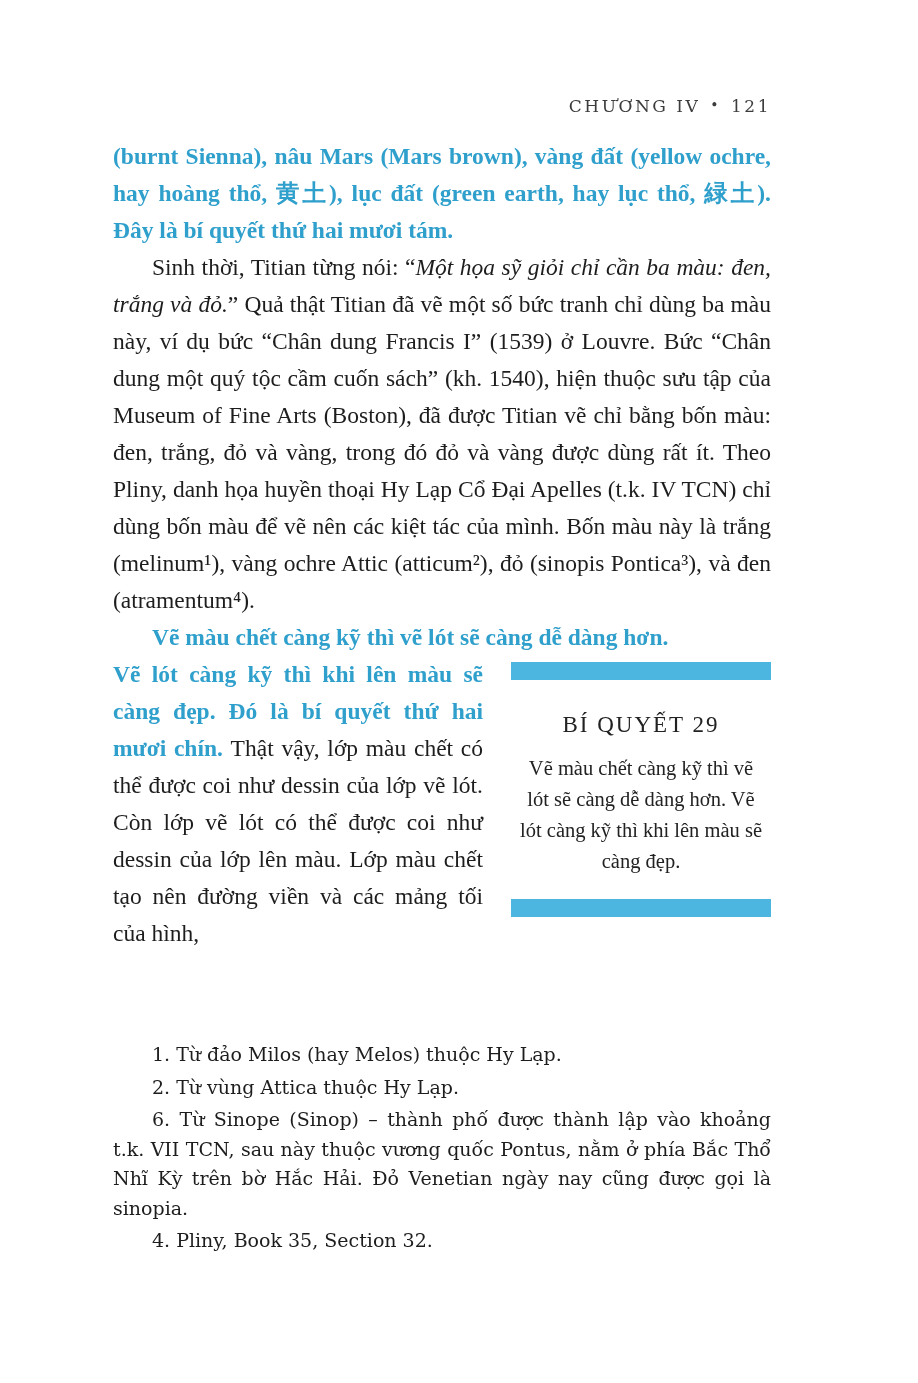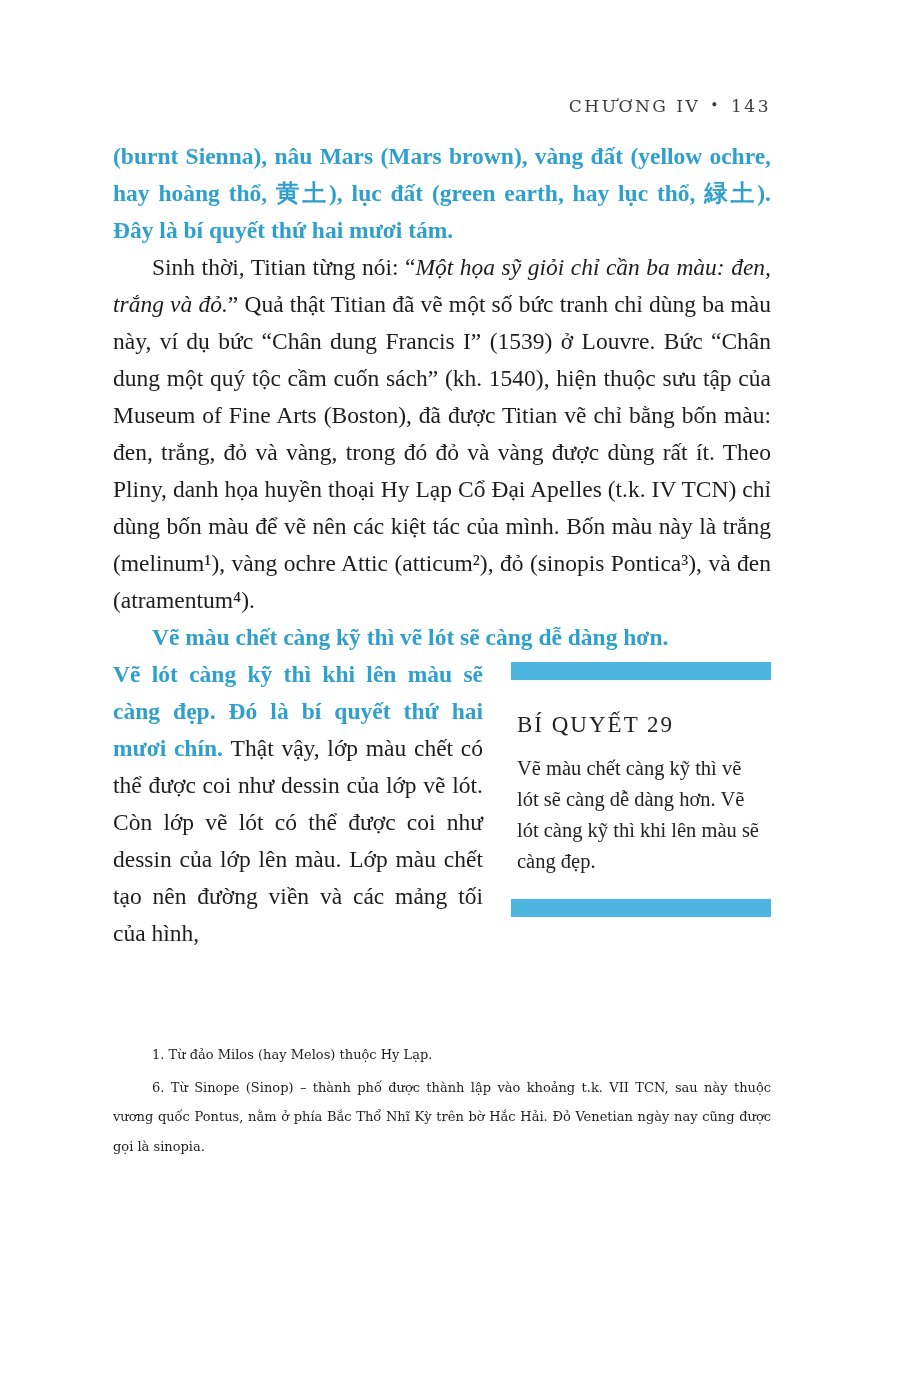--- a/index.html
+++ b/index.html
@@ -35,51 +35,51 @@
   p.body-para{margin:0;}
   p.indent{text-indent:39px;}
   .accent-bold{color:var(--accent);font-weight:700;}
   .italic{font-style:italic;}
   
   .callout{
     float:right;
     width:260px;
     margin:6px 0 6px 28px;
     text-indent:0;
-    text-align:left;
+    text-align:center;
     font-weight:400;
   }
   .callout .bar{
     height:18px;background:var(--bar);
   }
   .callout .inner{
     padding:26px 6px 22px 6px;
   }
   .callout .callout-title{
     font-size:23px;letter-spacing:2px;
     color:#222;margin-bottom:10px;
     font-weight:400;
   }
   .callout .callout-body{
     font-size:20.5px;line-height:31px;color:#222;
   }
   .footnotes{
     position:absolute;top:1040px;left:113px;width:658px;
-    font-size:13px;line-height:29.5px;
+    font-size:19px;line-height:29.5px;
     text-align:justify;
   }
   .footnotes p{text-indent:39px;margin:0 0 3px 0;}
 </style>
 </head>
 <body>
 
 <div class="page">
 
   <div class="running-header">
-    <span>CHƯƠNG IV</span><span class="bullet">•</span><span>143</span>
+    <span>CHƯƠNG IV</span><span class="bullet">•</span><span>121</span>
   </div>
 
   <div class="main">
 
     <p class="body-para"><span class="accent-bold">(burnt Sienna), nâu Mars (Mars brown), vàng đất (yellow ochre, hay hoàng thổ, 黄土), lục đất (green earth, hay lục thổ, 緑土). Đây là bí quyết thứ hai mươi tám.</span></p>
 
     <p class="body-para indent"><span>Sinh thời, Titian từng nói: “</span><span class="italic">Một họa sỹ giỏi chỉ cần ba màu: đen, trắng và đỏ.</span><span>” Quả thật Titian đã vẽ một số bức tranh chỉ dùng ba màu này, ví dụ bức “Chân dung Francis I” (1539) ở Louvre. Bức “Chân dung một quý tộc cầm cuốn sách” (kh. 1540), hiện thuộc sưu tập của Museum of Fine Arts (Boston), đã được Titian vẽ chỉ bằng bốn màu: đen, trắng, đỏ và vàng, trong đó đỏ và vàng được dùng rất ít. Theo Pliny, danh họa huyền thoại Hy Lạp Cổ Đại Apelles (t.k. IV TCN) chỉ dùng bốn màu để vẽ nên các kiệt tác của mình. Bốn màu này là trắng (melinum¹), vàng ochre Attic (atticum²), đỏ (sinopis Pontica³), và đen (atramentum⁴).</span></p>
 
     <p class="body-para indent"><span class="accent-bold">Vẽ màu chết càng kỹ thì vẽ lót sẽ càng dễ dàng hơn.</span></p>
 
@@ -91,16 +91,18 @@
           <span class="callout-body" style="display:block">Vẽ màu chết càng kỹ thì vẽ lót sẽ càng dễ dàng hơn. Vẽ lót càng kỹ thì khi lên màu sẽ càng đẹp.</span>
         </span>
         <span class="bar" style="display:block"></span>
       </span><span><span class="accent-bold">Vẽ lót càng kỹ thì khi lên màu sẽ càng đẹp. Đó là bí quyết thứ hai mươi chín. </span><span>Thật vậy, lớp màu chết có thể được coi như dessin của lớp vẽ lót. Còn lớp vẽ lót có thể được coi như dessin của lớp lên màu. Lớp màu chết tạo nên đường viền và các mảng tối của hình,</span></span>
     </p>
 
   </div>
 
   <div class="footnotes">
     <p>1. Từ đảo Milos (hay Melos) thuộc Hy Lạp.</p>
+    <p>2. Từ vùng Attica thuộc Hy Lạp.</p>
     <p>6. Từ Sinope (Sinop) – thành phố được thành lập vào khoảng t.k. VII TCN, sau này thuộc vương quốc Pontus, nằm ở phía Bắc Thổ Nhĩ Kỳ trên bờ Hắc Hải. Đỏ Venetian ngày nay cũng được gọi là sinopia.</p>
+    <p>4. Pliny, Book 35, Section 32.</p>
   </div>
 
 </div>
 
 </body></html>

